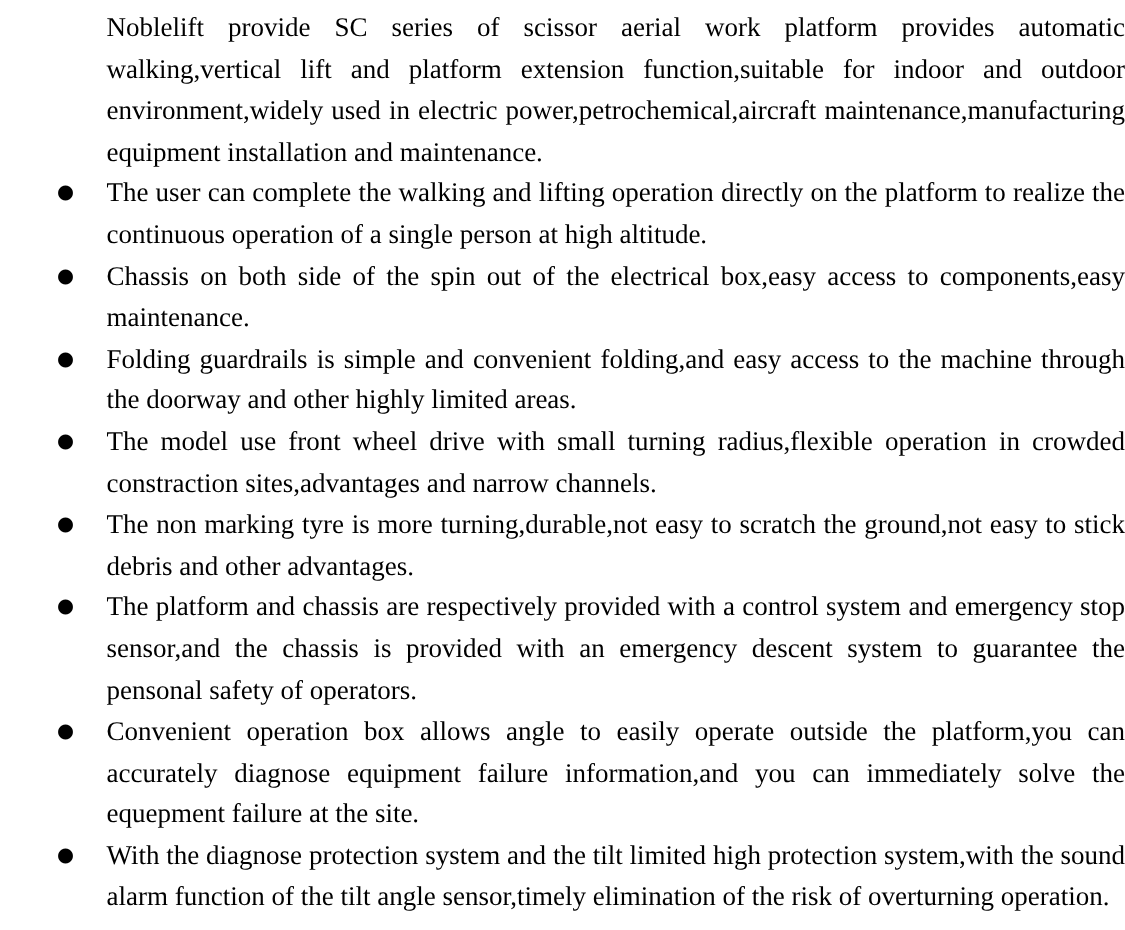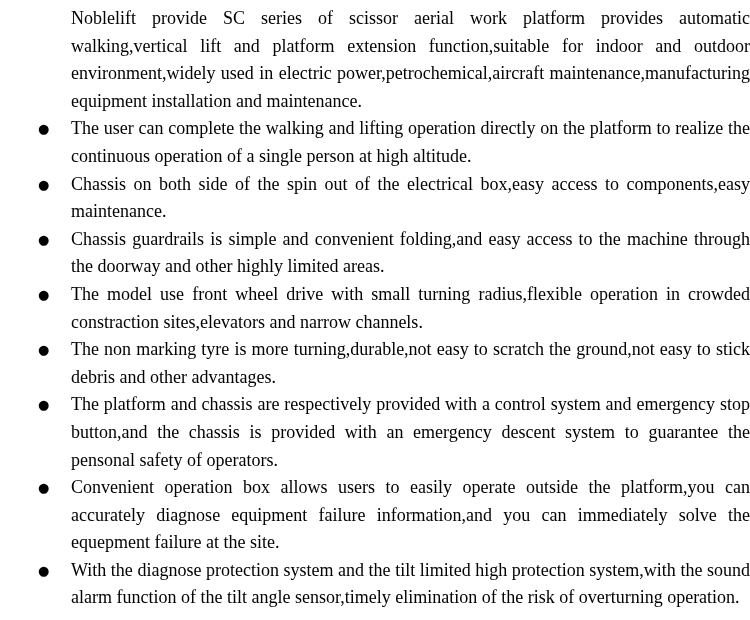--- a/index.html
+++ b/index.html
@@ -65,41 +65,41 @@
       <span class="bullet-text">The user can complete the walking and lifting operation directly on the platform to realize the continuous operation of a single person at high altitude.</span>
     </div>
 
     <div class="bullet-item">
       <span class="bullet-marker">●</span>
       <span class="bullet-text">Chassis on both side of the spin out of the electrical box,easy access to components,easy maintenance.</span>
     </div>
 
     <div class="bullet-item">
       <span class="bullet-marker">●</span>
-      <span class="bullet-text">Chassis guardrails is simple and convenient folding,and easy access to the machine through the doorway and other highly limited areas.</span>
+      <span class="bullet-text">Folding guardrails is simple and convenient folding,and easy access to the machine through the doorway and other highly limited areas.</span>
     </div>
 
     <div class="bullet-item">
       <span class="bullet-marker">●</span>
-      <span class="bullet-text">The model use front wheel drive with small turning radius,flexible operation in crowded constraction sites,elevators and narrow channels.</span>
+      <span class="bullet-text">The model use front wheel drive with small turning radius,flexible operation in crowded constraction sites,advantages and narrow channels.</span>
     </div>
 
     <div class="bullet-item">
       <span class="bullet-marker">●</span>
       <span class="bullet-text">The non marking tyre is more turning,durable,not easy to scratch the ground,not easy to stick debris and other advantages.</span>
     </div>
 
     <div class="bullet-item">
       <span class="bullet-marker">●</span>
-      <span class="bullet-text">The platform and chassis are respectively provided with a control system and emergency stop button,and the chassis is provided with an emergency descent system to guarantee the pensonal safety of operators.</span>
+      <span class="bullet-text">The platform and chassis are respectively provided with a control system and emergency stop sensor,and the chassis is provided with an emergency descent system to guarantee the pensonal safety of operators.</span>
     </div>
 
     <div class="bullet-item">
       <span class="bullet-marker">●</span>
-      <span class="bullet-text">Convenient operation box allows users to easily operate outside the platform,you can accurately diagnose equipment failure information,and you can immediately solve the equepment failure at the site.</span>
+      <span class="bullet-text">Convenient operation box allows angle to easily operate outside the platform,you can accurately diagnose equipment failure information,and you can immediately solve the equepment failure at the site.</span>
     </div>
 
     <div class="bullet-item">
       <span class="bullet-marker">●</span>
       <span class="bullet-text">With the diagnose protection system and the tilt limited high protection system,with the sound alarm function of the tilt angle sensor,timely elimination of the risk of overturning operation.</span>
     </div>
 
   </div>
 </div>
 

